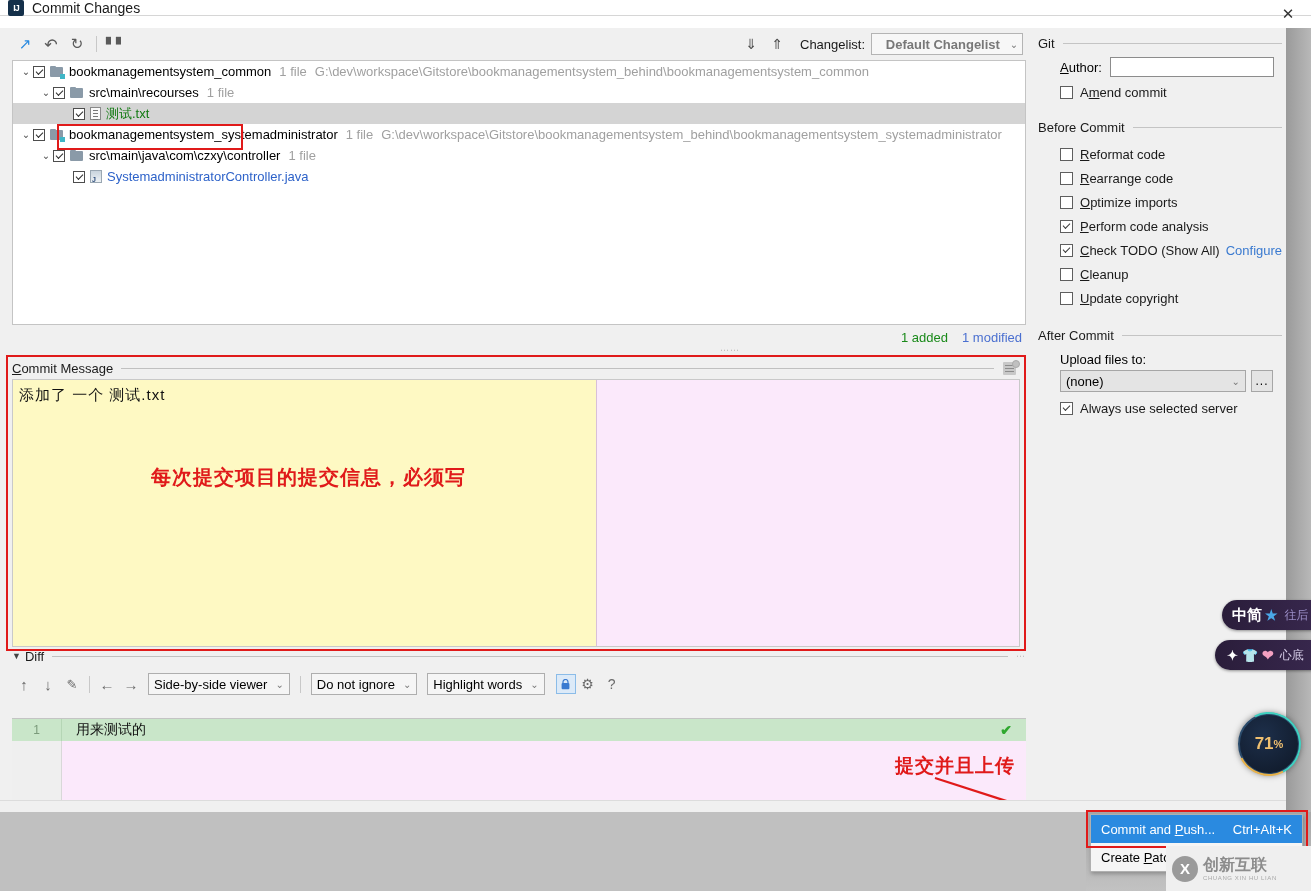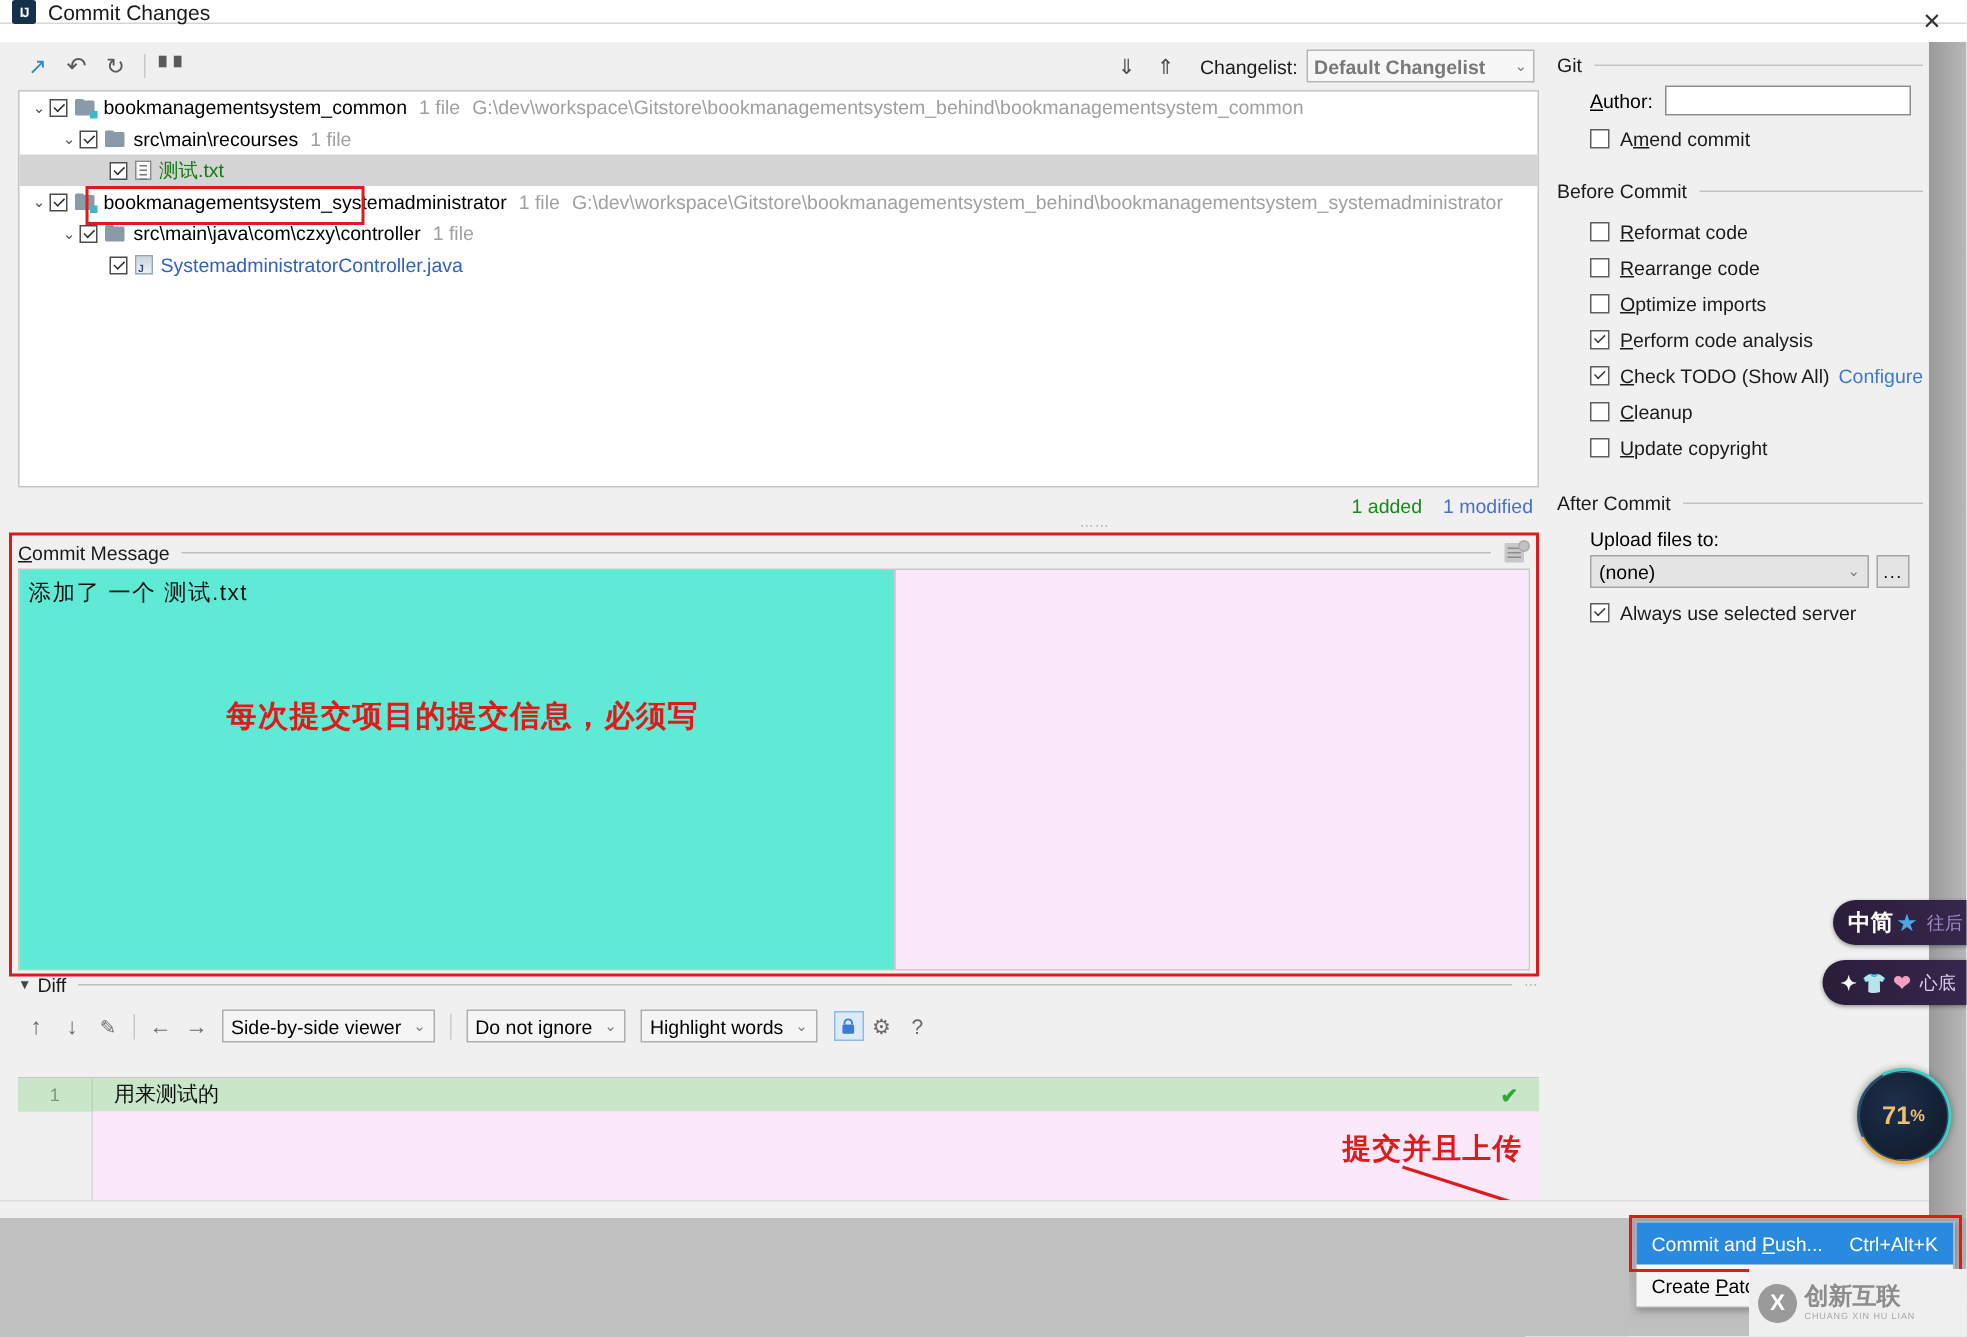--- a/index.html
+++ b/index.html
@@ -49,21 +49,21 @@
   }
   .tb-sep{width:1px;height:16px;background:#c8c8c8;margin:0 6px;}
 
   #changelist-area{
     position:absolute;left:738px;top:0;height:32px;display:flex;align-items:center;
   }
   #changelist-area .tb-icon{color:#4a4a4a;}
   #changelist-label{margin-left:10px;margin-right:6px;font-size:13px;color:#1a1a1a;}
   #changelist-select{
     width:152px;height:22px;border:1px solid #b4b4b4;background:#f7f7f7;
-    display:flex;align-items:center;padding:0 4px;cursor:pointer;
+    display:flex;align-items:center;padding:0 4px;cursor:pointer;text-align:center;
   }
   #changelist-select .cl-val{flex:1;font-size:13px;color:#787878;font-weight:bold;}
   .chev{font-size:10px;color:#7a7a7a;}
 
   
   #tree-wrap{
     position:absolute;left:12px;top:32px;width:1014px;height:265px;
     background:#ffffff;border:1px solid #c4c4c4;overflow:hidden;
   }
   .row{height:21px;display:flex;align-items:center;white-space:nowrap;font-size:13px;}
@@ -144,21 +144,21 @@
     width:18px;height:16px;position:relative;cursor:pointer;
   }
   #cm-hist-icon .pg{position:absolute;left:1px;top:2px;width:13px;height:13px;background:#c8c8c8;border-radius:1px;}
   #cm-hist-icon .pg::after{content:"";position:absolute;left:2px;top:3px;right:2px;height:1px;background:#8c8c8c;box-shadow:0 3px 0 #8c8c8c,0 6px 0 #8c8c8c;}
   #cm-hist-icon .cl{position:absolute;right:0;top:0;width:8px;height:8px;border-radius:50%;background:#c0c0c0;border:1px solid #aaa;}
 
   #cm-body{
     position:absolute;left:4px;top:22px;width:1008px;height:268px;
     border:1px solid #c9c9c9;background:#fbe9fb;display:flex;
   }
-  #cm-left{width:584px;height:100%;background:#5eead4;position:relative;border-right:1px solid #d8c0d8;}
+  #cm-left{width:584px;height:100%;background:#fef9c3;position:relative;border-right:1px solid #d8c0d8;}
   #cm-right{flex:1;background:#fbe9fb;}
   #cm-text{
     position:absolute;left:6px;top:6px;font-size:15px;color:#111;
     font-family:"Liberation Sans",sans-serif;letter-spacing:1px;white-space:pre;
   }
   #cm-annot{
     position:absolute;left:138px;top:84px;font-size:20px;font-weight:bold;
     color:#e01a1a;font-family:"Liberation Serif",serif;letter-spacing:1px;
   }
 

